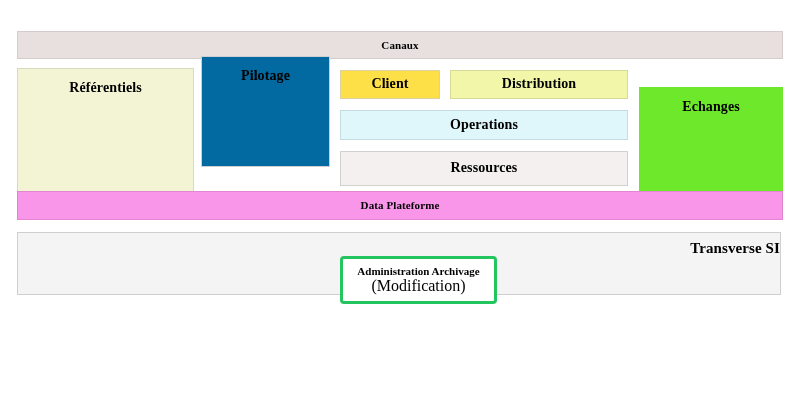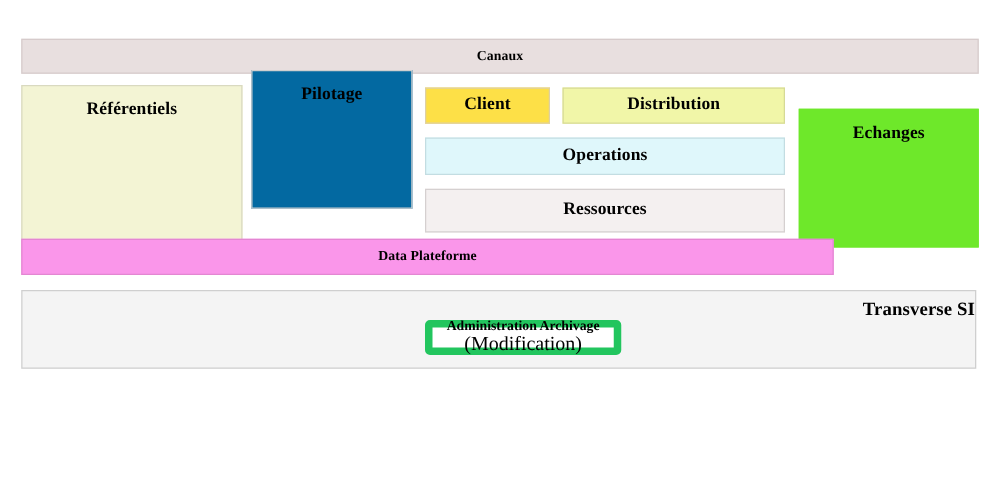--- a/index.html
+++ b/index.html
@@ -128,21 +128,21 @@
     background: #6ee82a;
     border-color: #6ee82a;
     padding-top: 11px;
     margin-top: 19px;
   }
 
   
   #row-data-plateforme {
     left: 17px;
     top: 191px;
-    width: 650px;
+    width: 766px;
     height: 29px;
     background: #fa96ea;
     border-color: #e386d2;
   }
 
   
   #row-transverse {
     left: 17px;
     top: 232px;
     width: 764px;
@@ -156,23 +156,23 @@
     font-size: 15px;
     text-align: right;
   }
 
   #box-admin-archivage {
     position: absolute;
     box-sizing: border-box;
     left: 322px;
     top: 23px;
     width: 157px;
-    height: 28px;
+    height: 48px;
     background: #ffffff;
-    border: 6px solid #22c55e;
+    border: 3px solid #22c55e;
     border-radius: 4px;
     display: flex;
     flex-direction: column;
     justify-content: center;
     align-items: center;
     text-align: center;
   }
   #box-admin-archivage .line-main {
     font-weight: bold;
     font-size: 11px;

